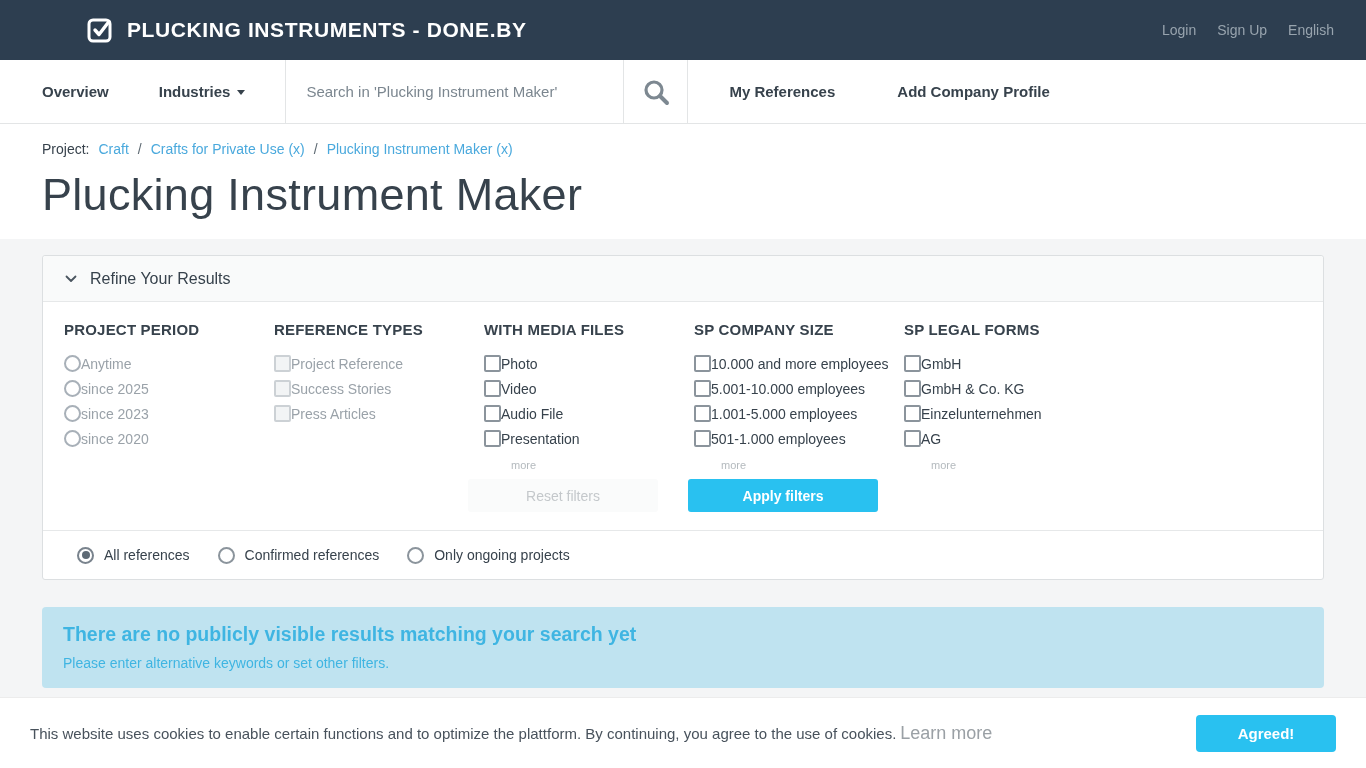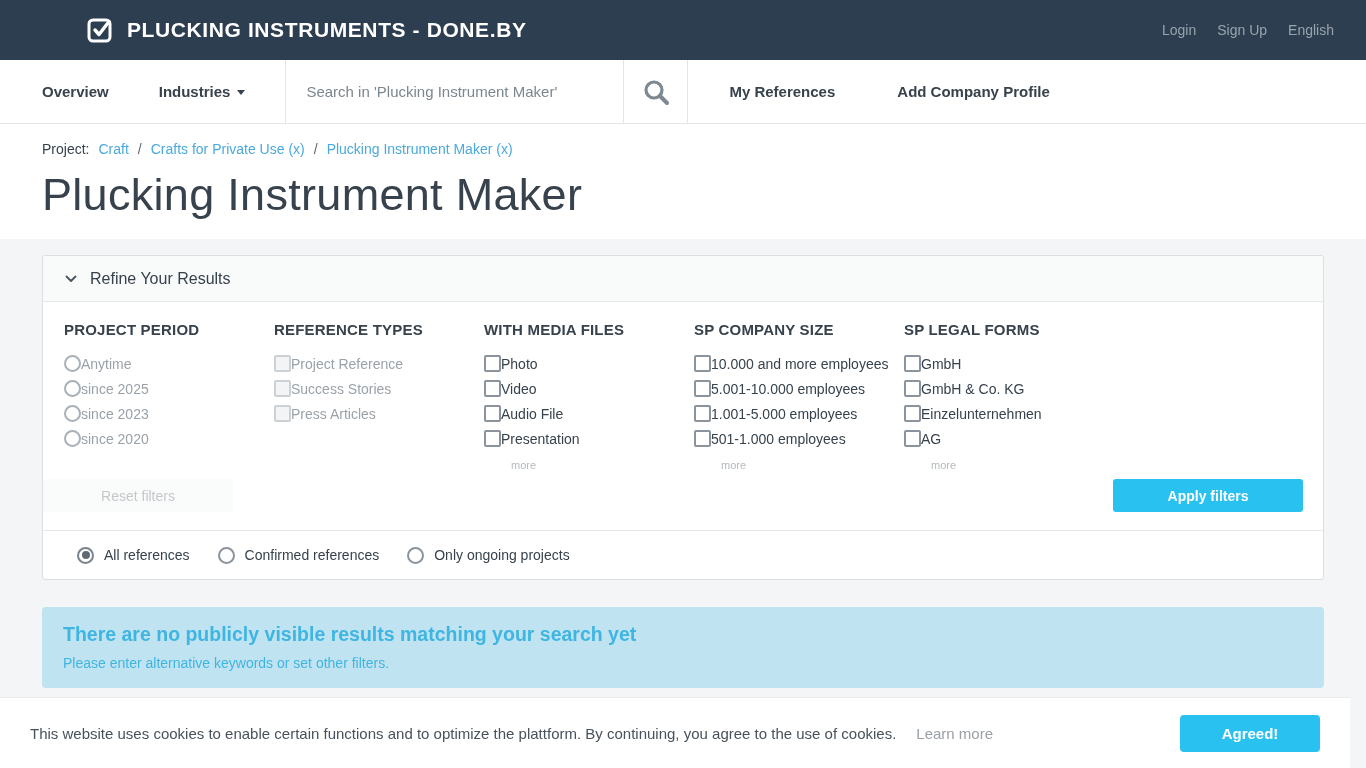--- a/index.html
+++ b/index.html
@@ -61,42 +61,42 @@
   .fcol { width:210px; }
   .fcol h3 { font-size:15px; font-weight:bold; color:#37424c; letter-spacing:0.2px; margin-bottom:17px; }
   .opt { display:flex; align-items:center; margin-bottom:8px; font-size:14px; cursor:pointer; }
   .ctrl { width:17px; height:17px; flex:0 0 auto; background:#fff; }
   .radio { border:2px solid #a8b0b8; border-radius:50%; display:flex; align-items:center; justify-content:center; }
   .check { border:2px solid #8b949c; border-radius:2px; }
   .muted { color:#9aa2a9; }
   .muted .check { border-color:#ccd1d5; background:#f2f4f5; }
   .strong { color:#37424c; }
   .more-link { display:inline-block; margin-left:27px; margin-top:1px; font-size:11px; color:#b4babe; text-decoration:none; }
-  .actions { height:51px; display:flex; justify-content:space-between; align-items:flex-start; gap:30px; padding-right:20px; }
+  .actions { height:51px; display:flex; justify-content:center; align-items:flex-start; gap:30px; padding-right:20px; }
   .btn { width:190px; height:33px; border:none; border-radius:3px; font-family:"Liberation Sans",sans-serif; font-size:14px; cursor:pointer; }
   .btn-reset { background:#fafbfb; color:#c4c8cb; }
   .btn-apply { background:#29c1f0; color:#fff; font-weight:bold; }
   .scope-row { border-top:1px solid #e6e8e9; height:49px; display:flex; align-items:center; padding-left:34px; gap:28px; }
   .scope-opt { display:flex; align-items:center; gap:10px; font-size:14px; color:#37424c; cursor:pointer; }
   .scope-opt .radio { border-color:#8b949c; }
   .scope-opt.selected .radio { border-color:#79838d; }
   .dot { width:8px; height:8px; border-radius:50%; background:#5e6a75; display:none; }
   .scope-opt.selected .dot { display:block; }
   
   .empty-box { margin-top:27px; background:#bfe3f0; border-radius:4px; padding:16px 21px 17px; }
   .empty-box h2 { font-size:19.5px; font-weight:bold; color:#3fb5e2; margin-bottom:9px; }
   .empty-box p { font-size:14px; color:#3fb5e2; }
   
   .cookie-bar {
-    position:absolute; left:0; right:16px; bottom:0; height:71px;
+    position:absolute; left:0; right:0; bottom:0; height:71px;
     background:#fff; border-top:1px solid #ececec;
     display:flex; align-items:center; padding:0 30px;
   }
   .cookie-text { font-size:15px; color:#48525c; }
-  .learn-more { font-size:15px; color:#9aa0a5; text-decoration:none; margin-left:20px; }
+  .learn-more { font-size:18px; color:#9aa0a5; text-decoration:none; margin-left:4px; }
   .btn-agree {
     margin-left:auto; width:140px; height:37px; border:none; border-radius:4px;
     background:#29c1f0; color:#fff; font-weight:bold; font-size:15px;
     font-family:"Liberation Sans",sans-serif; cursor:pointer;
   }
 </style>
 </head>
 <body>
 
 <div class="header">

